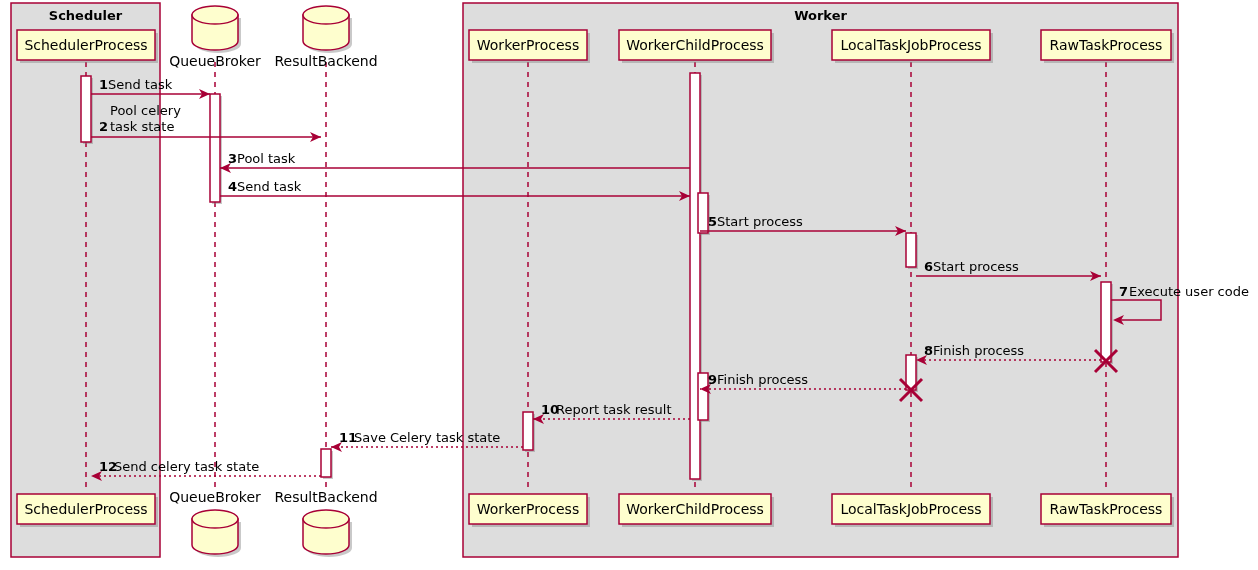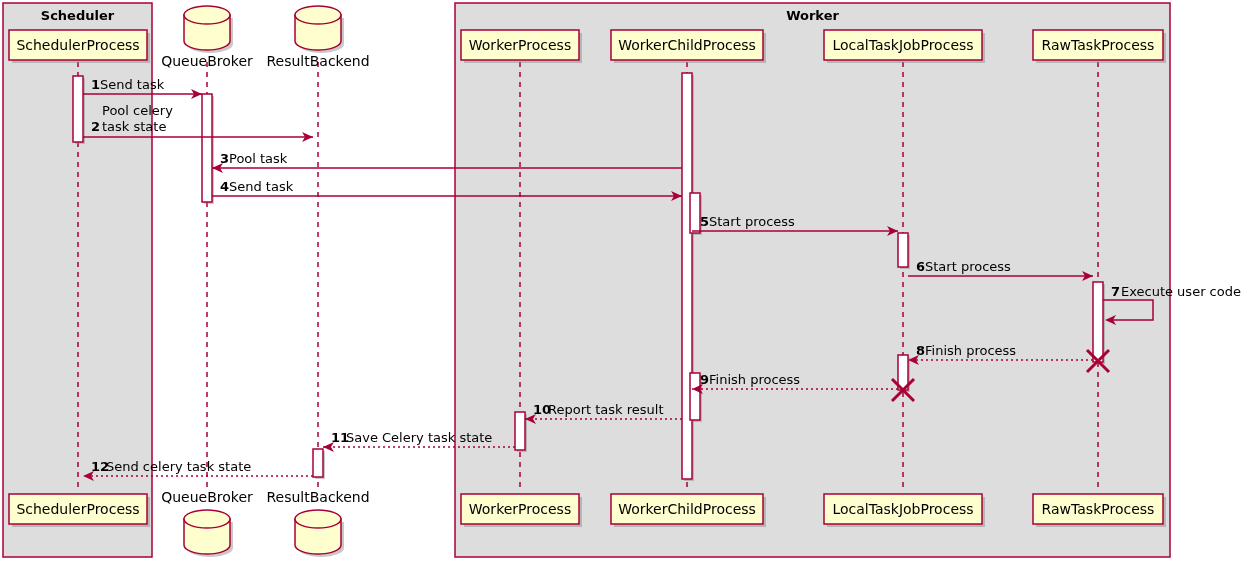--- a/index.html
+++ b/index.html
@@ -1,18 +1,18 @@
 <!DOCTYPE html>
 <html><head>
 <meta charset="utf-8">
 <style>
   html,body{margin:0;padding:0;background:#ffffff;}
   body{width:1258px;height:570px;position:relative;overflow:hidden;
        font-family:"DejaVu Sans","Liberation Sans",sans-serif;}
-  #stage{position:absolute;left:0;top:0;width:1154px;height:570px;}
+  #stage{position:absolute;left:8px;top:0;width:1154px;height:570px;}
   svg{position:absolute;left:0;top:0;}
 </style>
 </head>
 <body>
 
 <div id="stage">
   <svg id="svg" width="1258" height="570">
       <rect x="3" y="3" width="149" height="554" fill="#DDDDDD" stroke="#A80036" stroke-width="1.5"></rect>
       <text x="77.5" y="20" font-size="13" font-family="&quot;DejaVu Sans&quot;,&quot;Liberation Sans&quot;,sans-serif" fill="#000000" font-weight="bold" text-anchor="middle">Scheduler</text>
       <rect x="455" y="3" width="715" height="554" fill="#DDDDDD" stroke="#A80036" stroke-width="1.5"></rect>

